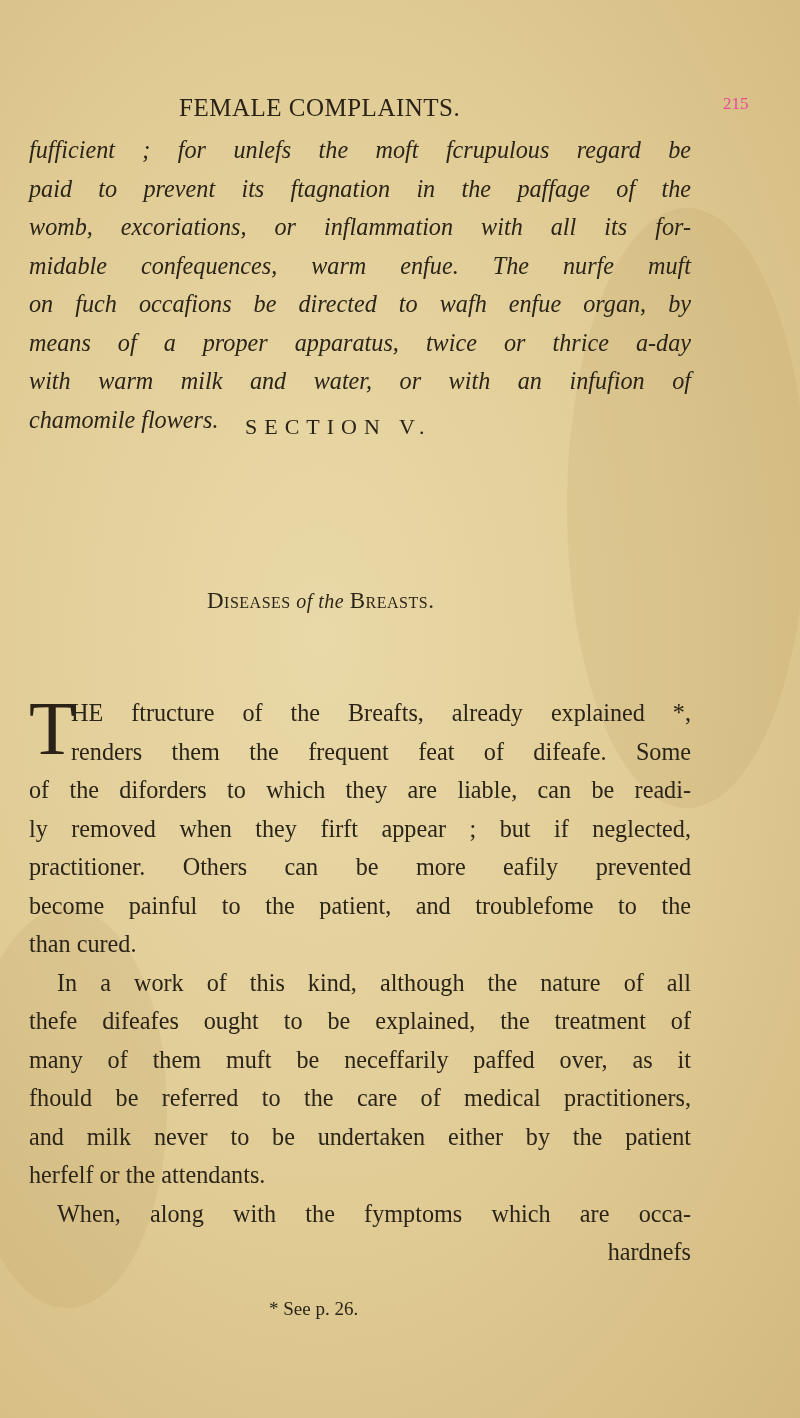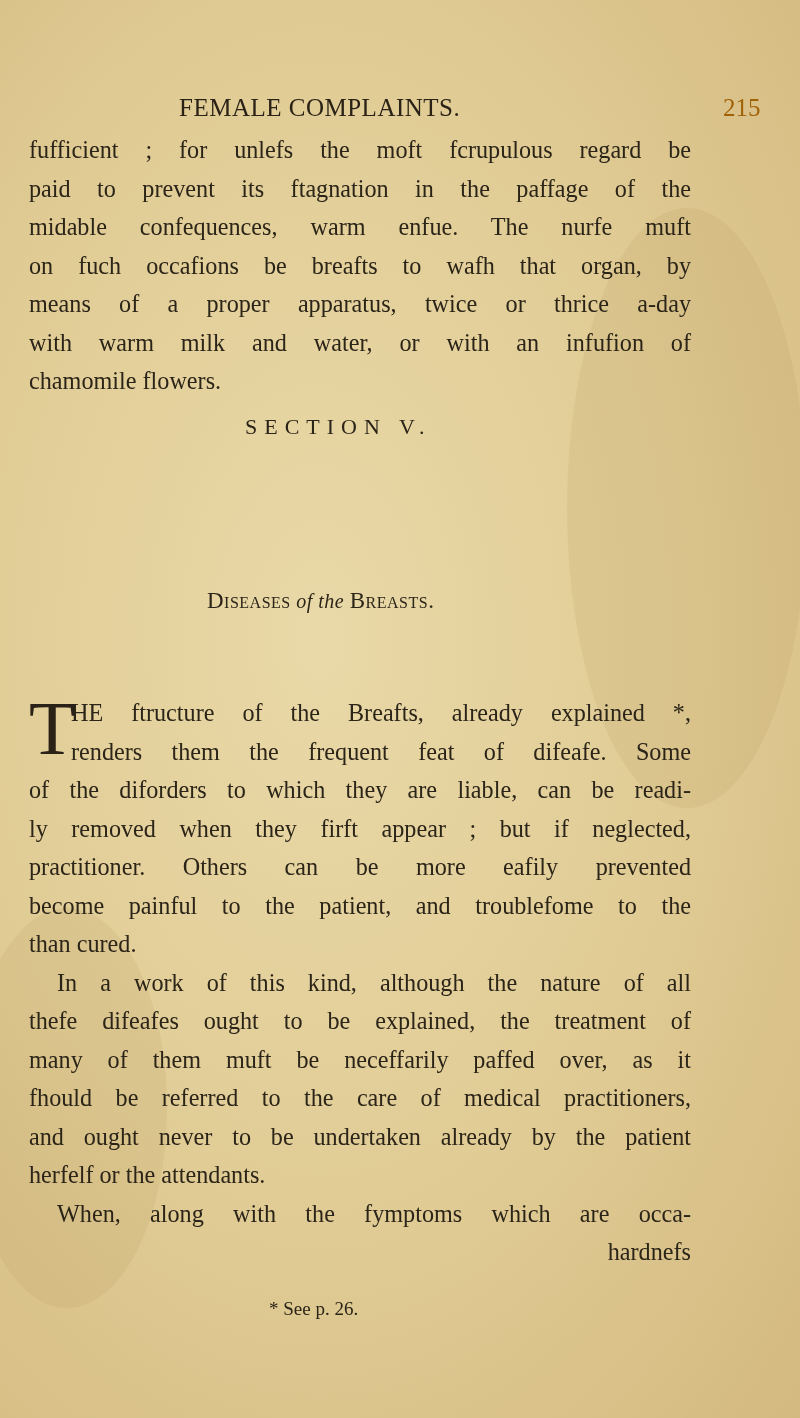--- a/index.html
+++ b/index.html
@@ -22,31 +22,32 @@
       top: 86px;
       left: 172px;
       font-size: 25px;
       letter-spacing: 0.5px;
       color: #2a2216;
     }
     .page-number {
       position: absolute;
       top: 86px;
       left: 716px;
-      font-size: 25px;
-      color: #a16207;
+      font-size: 17px;
+      color: #ec4899;
     }
     .text-block {
       position: absolute;
       left: 22px;
       width: 662px;
       font-size: 24.2px;
       line-height: 38.5px;
       text-align: justify;
       text-align-last: justify;
+      font-style: italic;
     }
     .text-block .line { display: block; white-space: nowrap; text-align: justify; text-align-last: justify; }
     .text-block .line.last { text-align-last: left; }
     .block1 { top: 123px; }
     .section-heading {
       position: absolute;
       top: 406px;
       left: 238px;
       font-size: 22px;
       letter-spacing: 7px;
@@ -101,22 +102,23 @@
 <div class="page">
   <div class="stain" style="left:560px;top:200px;width:240px;height:600px;"></div>
   <div class="stain" style="left:-40px;top:900px;width:200px;height:400px;"></div>
 
   <div class="running-head">FEMALE COMPLAINTS.</div>
   <div class="page-number">215</div>
 
   <div class="text-block block1">
     <span class="line">fufficient ; for unlefs the moft fcrupulous regard be</span>
     <span class="line">paid to prevent its ftagnation in the paffage of the</span>
+    <span class="line">womb, excoriations, or inflammation with all its for-</span>
     <span class="line">midable confequences, warm enfue. The nurfe muft</span>
-    <span class="line">on fuch occafions be breafts to wafh that organ, by</span>
+    <span class="line">on fuch occafions be directed to wafh enfue organ, by</span>
     <span class="line">means of a proper apparatus, twice or thrice a-day</span>
     <span class="line">with warm milk and water, or with an infufion of</span>
     <span class="line last">chamomile flowers.</span>
   </div>
 
   <div class="section-heading">SECTION V.</div>
 
   <div class="subheading">
     <span class="sc">Diseases</span>
     <span class="it">of the</span>
@@ -129,20 +131,20 @@
     <span class="line dc2">renders them the frequent feat of difeafe. Some</span>
     <span class="line">of the diforders to which they are liable, can be readi-</span>
     <span class="line">ly removed when they firft appear ; but if neglected,</span>
     <span class="line">practitioner. Others can be more eafily prevented</span>
     <span class="line">become painful to the patient, and troublefome to the</span>
     <span class="line last">than cured.</span>
     <span class="line indent">In a work of this kind, although the nature of all</span>
     <span class="line">thefe difeafes ought to be explained, the treatment of</span>
     <span class="line">many of them muft be neceffarily paffed over, as it</span>
     <span class="line">fhould be referred to the care of medical practitioners,</span>
-    <span class="line">and ought never to be undertaken already by the patient</span>
+    <span class="line">and milk never to be undertaken either by the patient</span>
     <span class="line last">herfelf or the attendants.</span>
     <span class="line indent">When, along with the fymptoms which are occa-</span>
     <span class="line right">hardnefs</span>
   </div>
 
   <div class="footnote">* See p. 26.</div>
 </div>
 
 </body></html>

